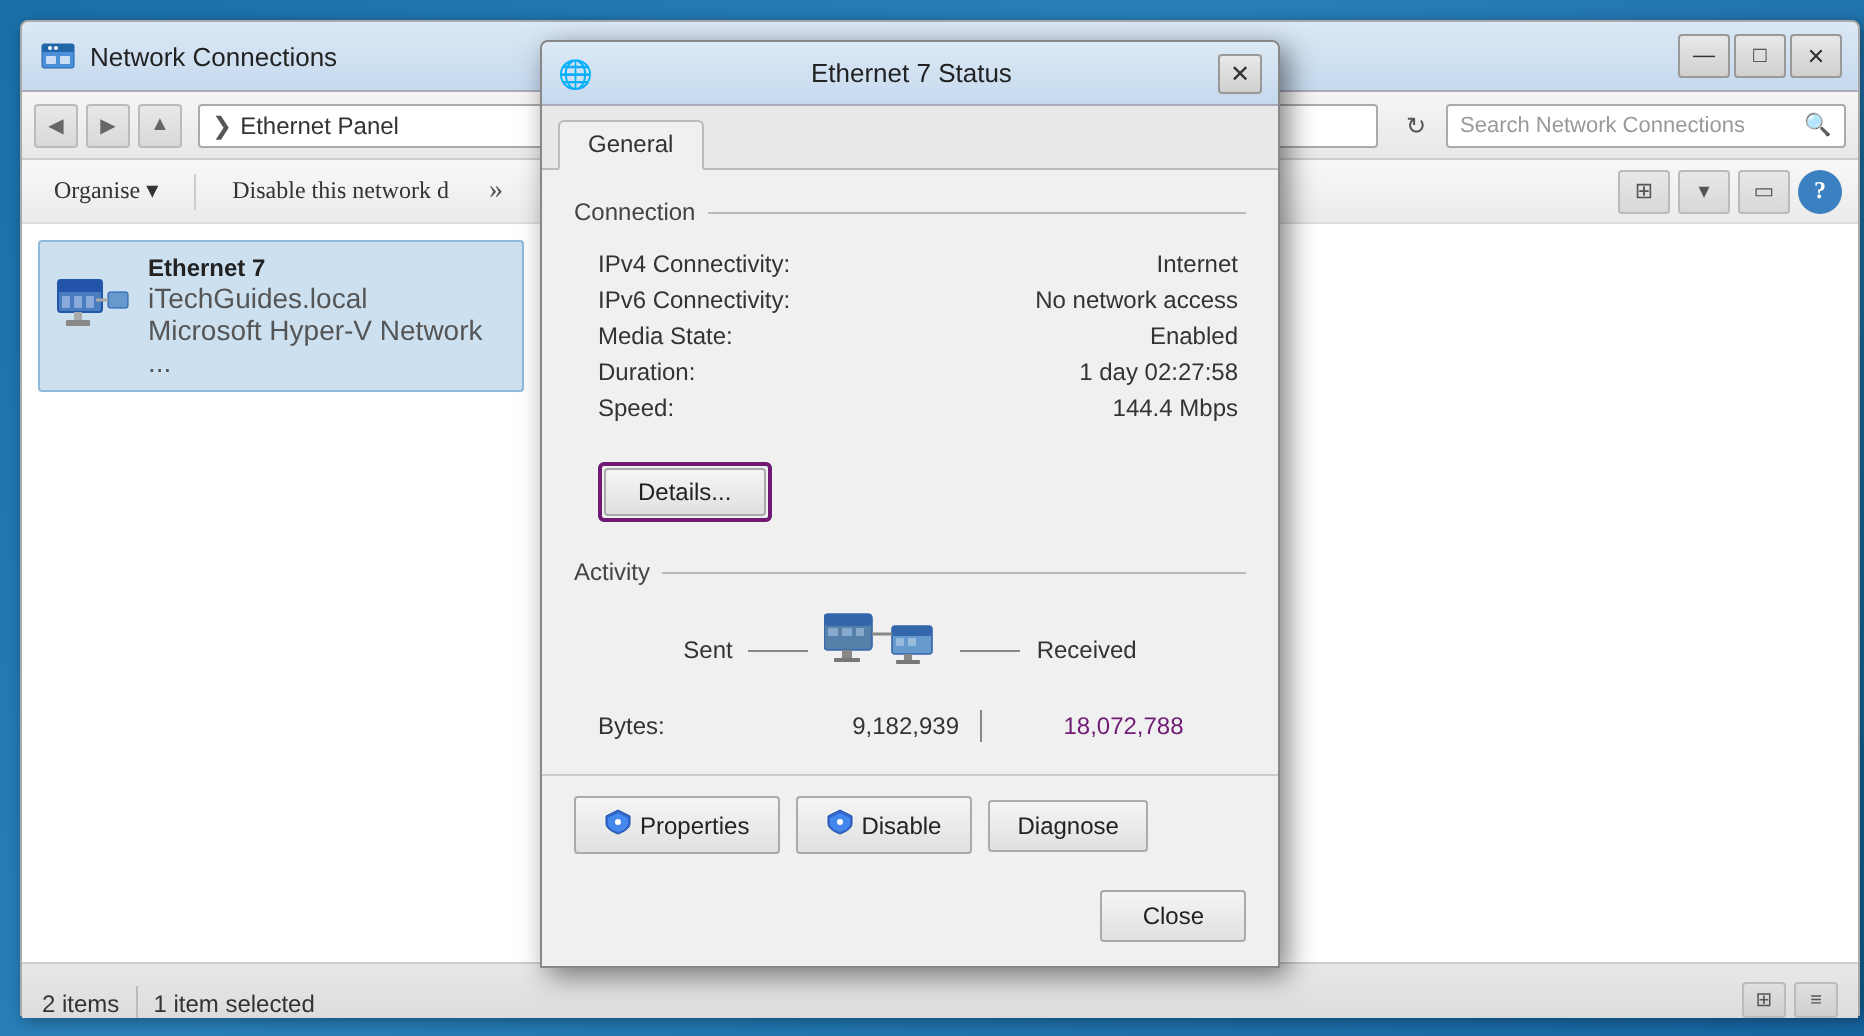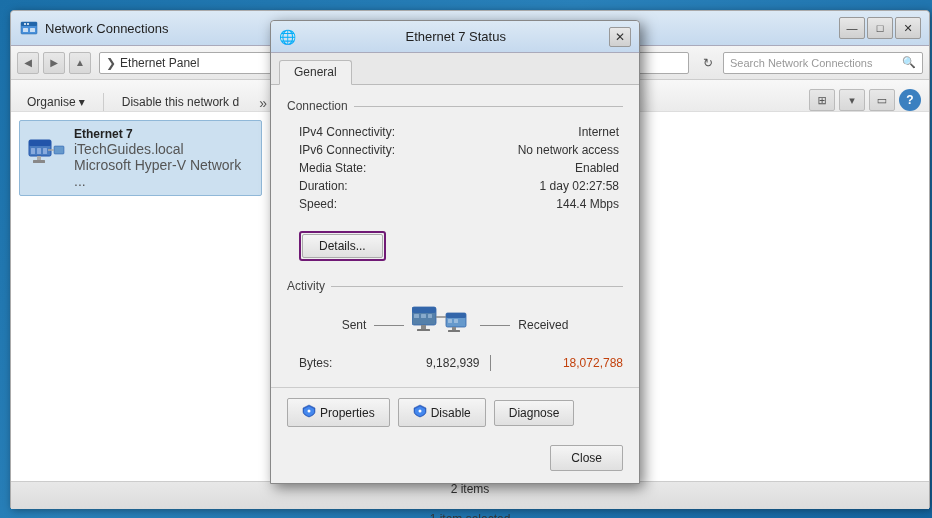--- a/index.html
+++ b/index.html
@@ -123,23 +123,24 @@
       font-size: 12px;
       color: #555;
     }
 
     
     .bg-toolbar {
       height: 32px;
       background: linear-gradient(to bottom, #f8f8f8, #ebebeb);
       border-bottom: 1px solid #ddd;
       display: flex;
-      align-items: flex-end;
+      align-items: center;
       padding: 0 8px;
       gap: 8px;
+      font-family: Liberation Serif, serif;
     }
     .toolbar-btn {
       font-size: 12px;
       color: #333;
       padding: 2px 8px;
       cursor: pointer;
       display: flex;
       align-items: center;
       gap: 3px;
     }
@@ -209,26 +210,25 @@
     .adapter-info { flex: 1; }
     .adapter-name { font-size: 12px; font-weight: bold; color: #222; }
     .adapter-sub { font-size: 14px; color: #555; }
 
     
     .bg-statusbar {
       height: 28px;
       background: linear-gradient(to bottom, #e8e8e8, #dcdcdc);
       border-top: 1px solid #ccc;
       display: flex;
-      align-items: center;
+      align-items: flex-end;
       padding: 0 10px;
       font-size: 12px;
       color: #333;
       gap: 8px;
-      flex-direction: column;
     }
     .status-sep { width: 1px; height: 16px; background: #bbb; }
     .status-right {
       margin-left: auto;
       display: flex;
       gap: 4px;
     }
     .status-view-btn {
       width: 22px;
       height: 18px;
@@ -423,23 +423,23 @@
       color: #333;
       padding-right: 10px;
     }
     .bytes-divider {
       width: 1px;
       height: 16px;
       background: #888;
     }
     .bytes-received {
       flex: 1;
-      text-align: right;
-      font-size: 12px;
-      color: #c2410c;
+      text-align: center;
+      font-size: 12px;
+      color: #701a75;
       padding-left: 10px;
     }
 
     
     .dialog-bottom-buttons {
       display: flex;
       gap: 8px;
       padding: 10px 16px;
       border-top: 1px solid #ccc;
       background: #f0f0f0;

